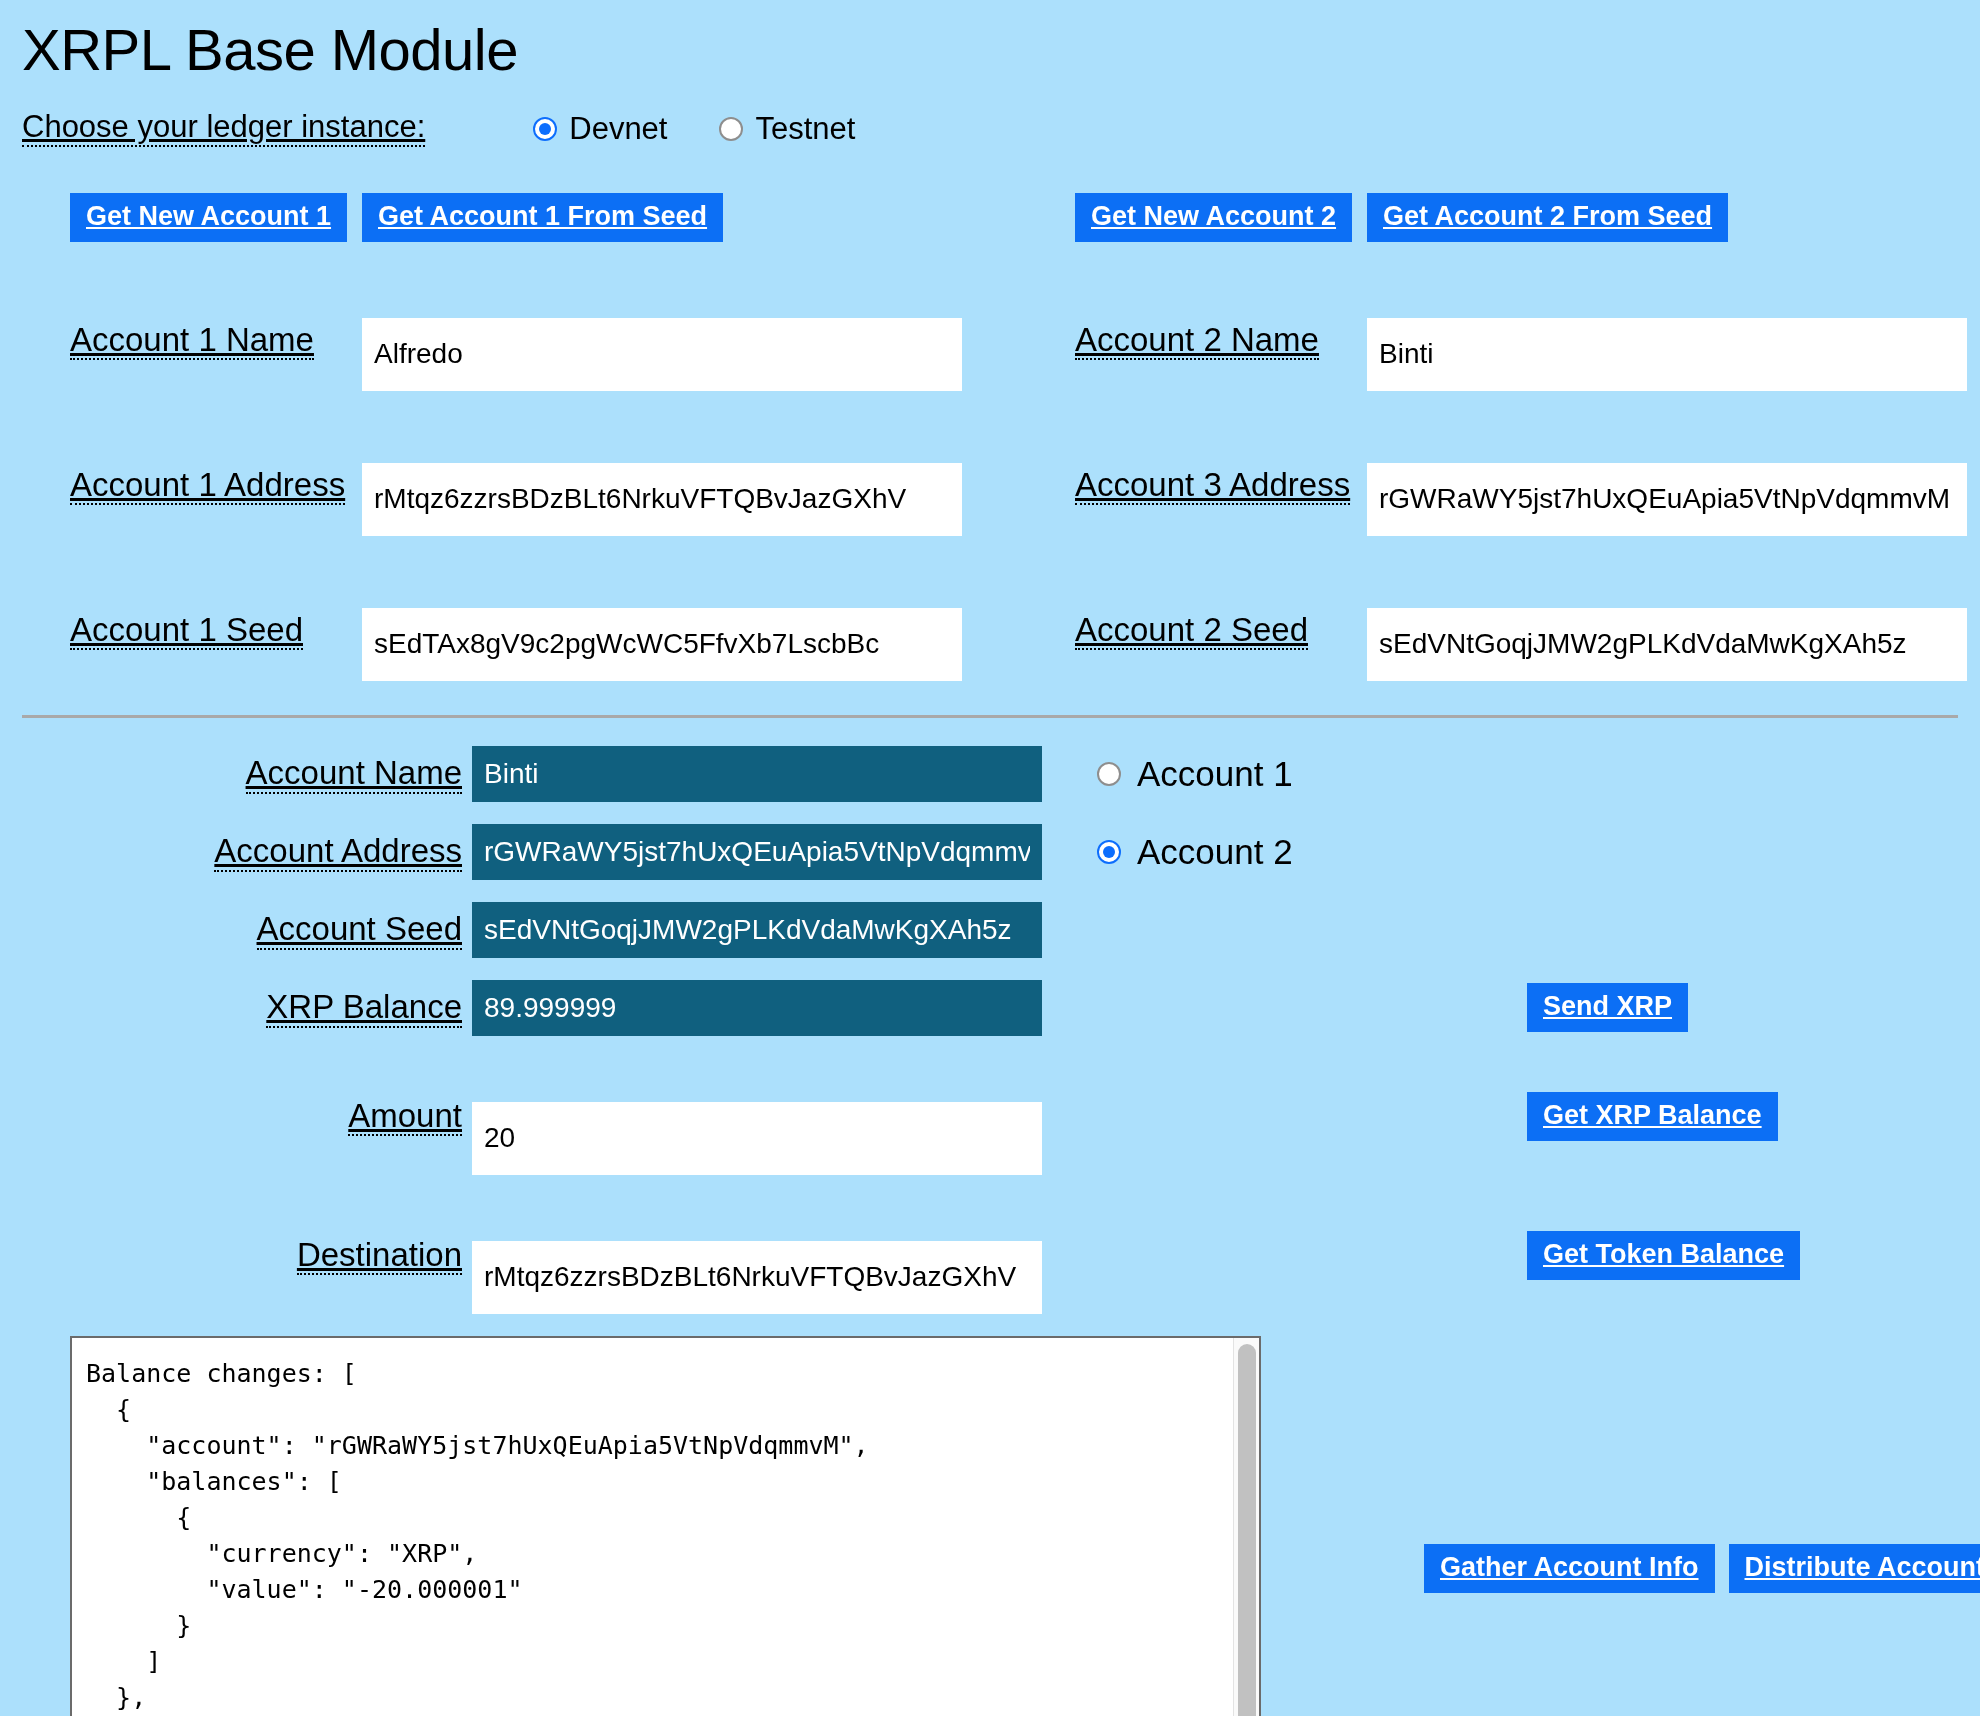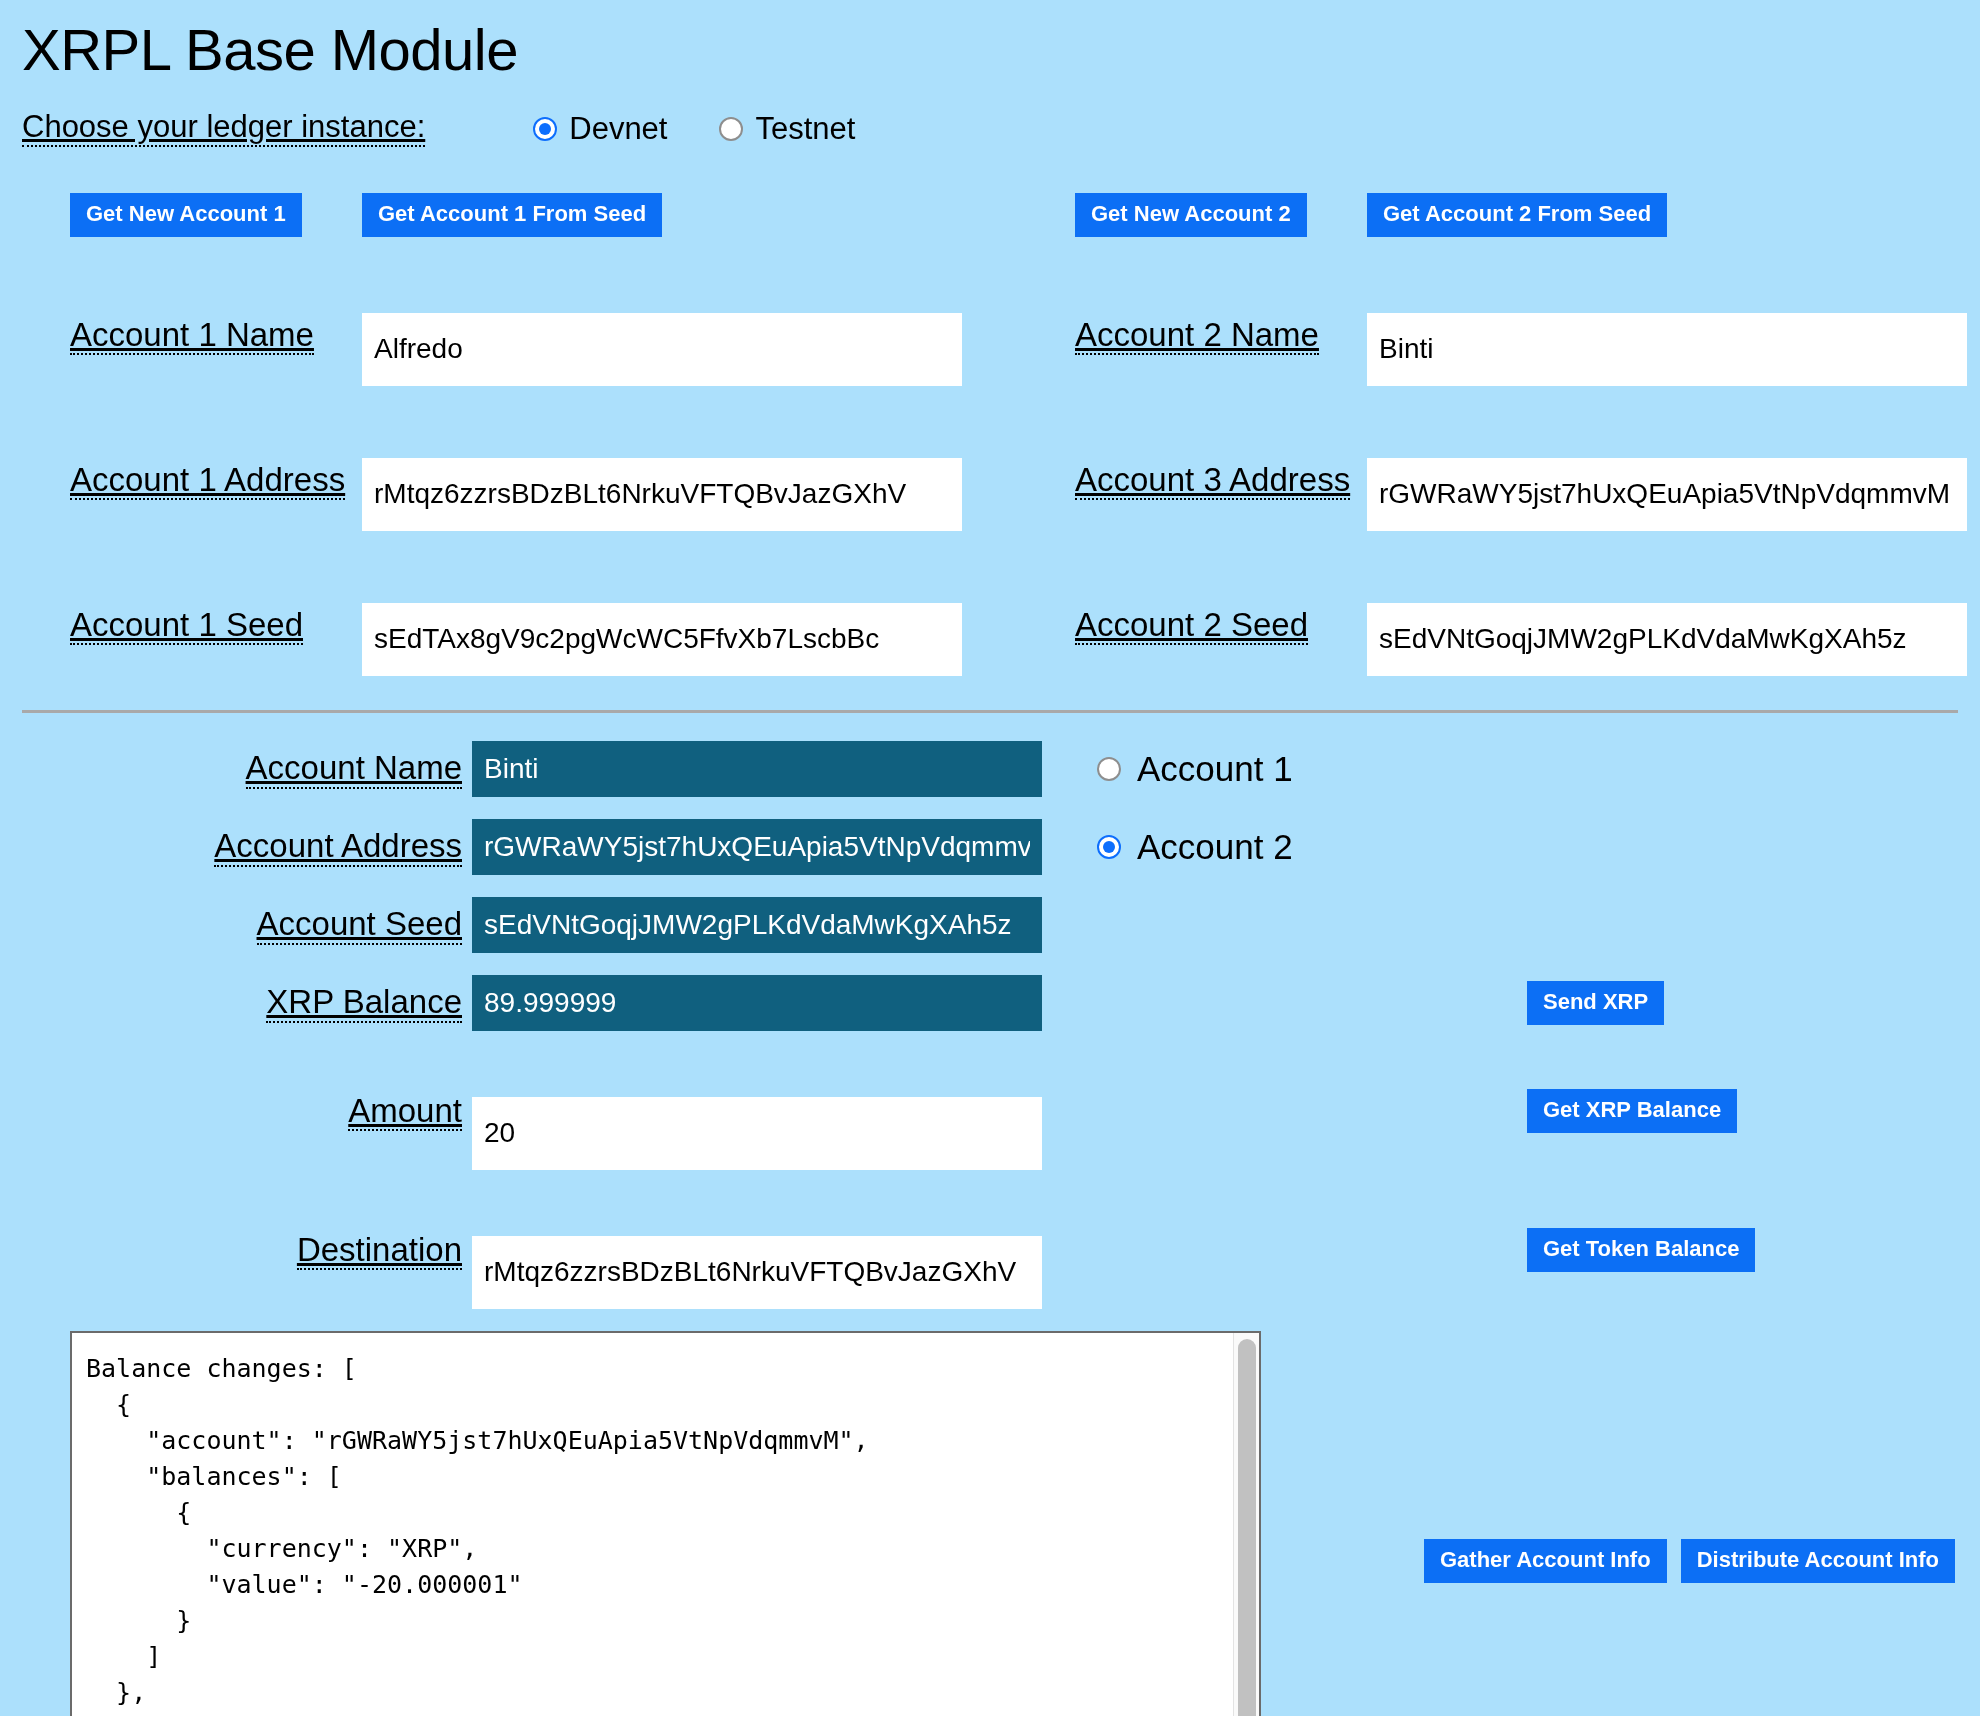--- a/index.html
+++ b/index.html
@@ -68,27 +68,28 @@
     border-radius: 50%;
     background: #0d6efd;
   }
 
   
   .btn {
     background: #0C6FF5;
     color: #fff;
     border: 0;
     font-family: "Liberation Sans", sans-serif;
-    font-size: 22px;
+    font-size: 27px;
     font-weight: bold;
     padding: 10px 16px 12px 16px;
     line-height: 1.0;
     cursor: pointer;
     white-space: nowrap;
     display: inline-block;
+    text-decoration: underline;
   }
 
   
   .accounts {
     display: grid;
     grid-template-columns: 340px 600px 65px 340px 600px;
     row-gap: 28px;
     align-items: center;
   }
   .accounts .btnrow { padding-bottom: 4px; }

